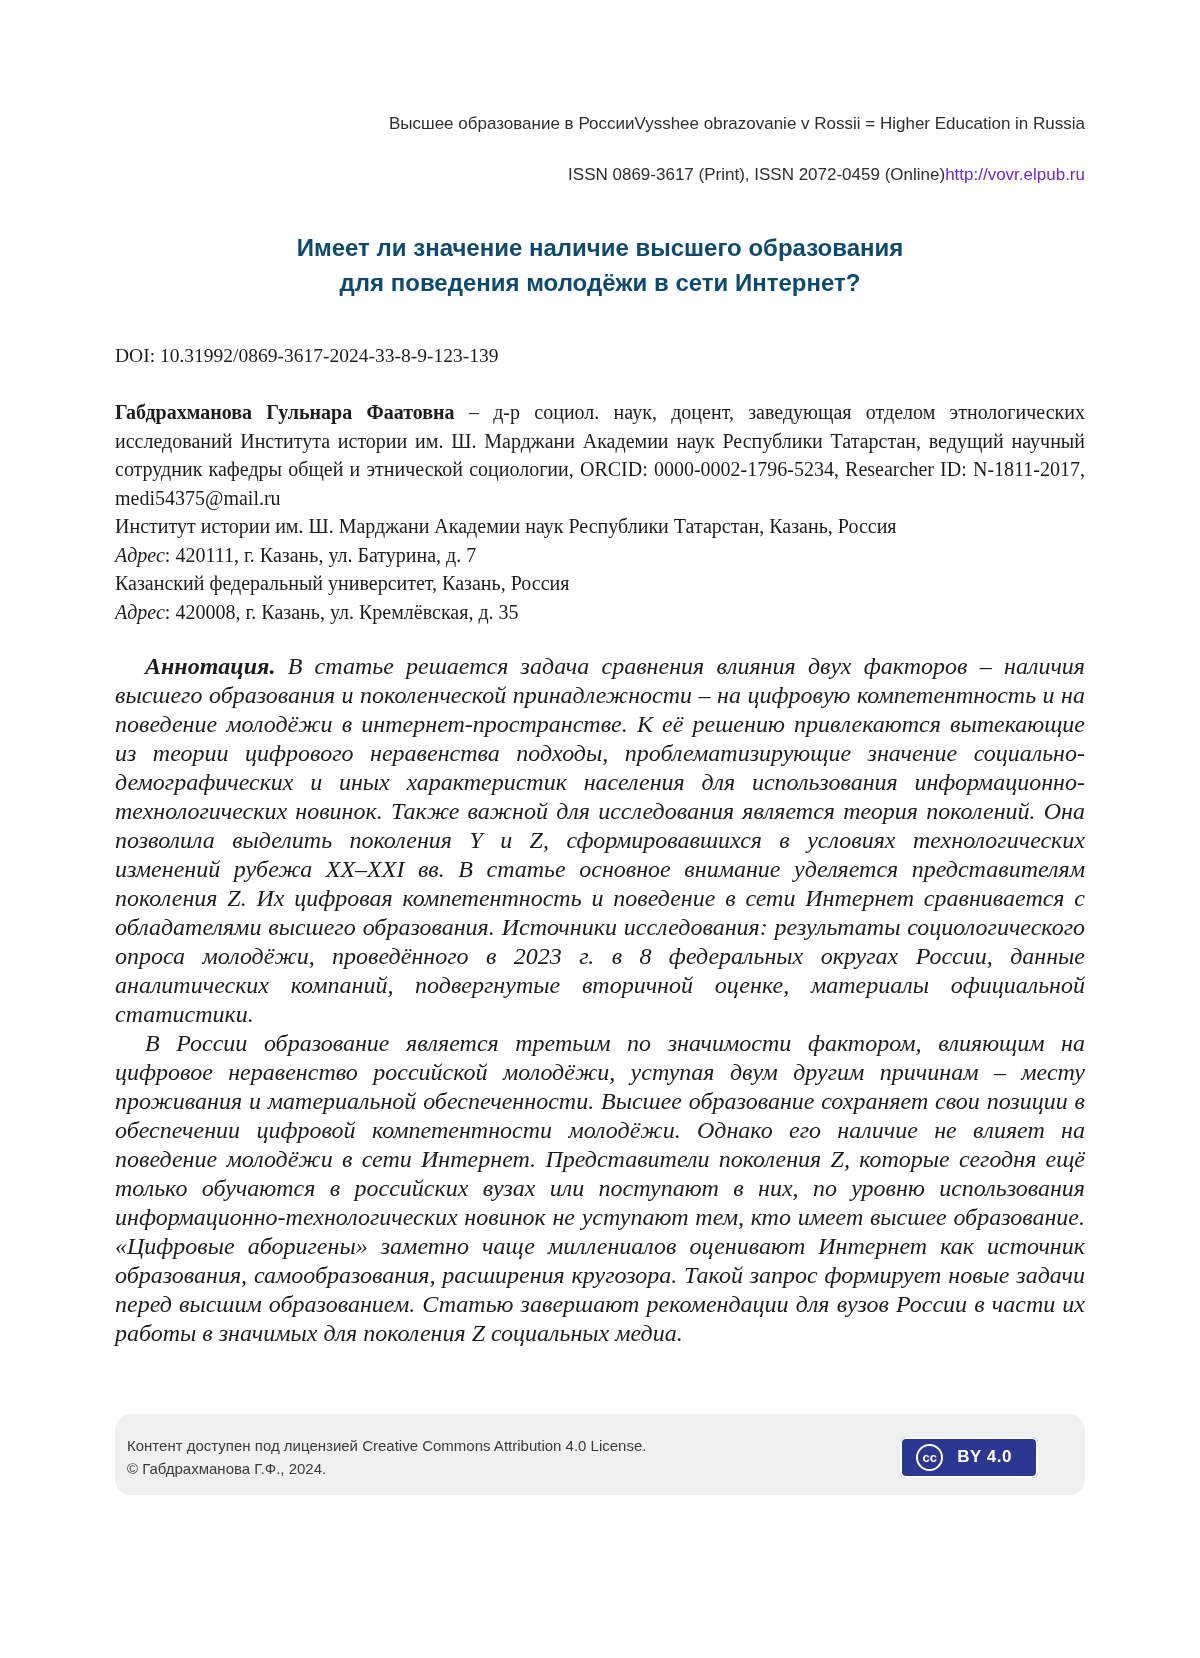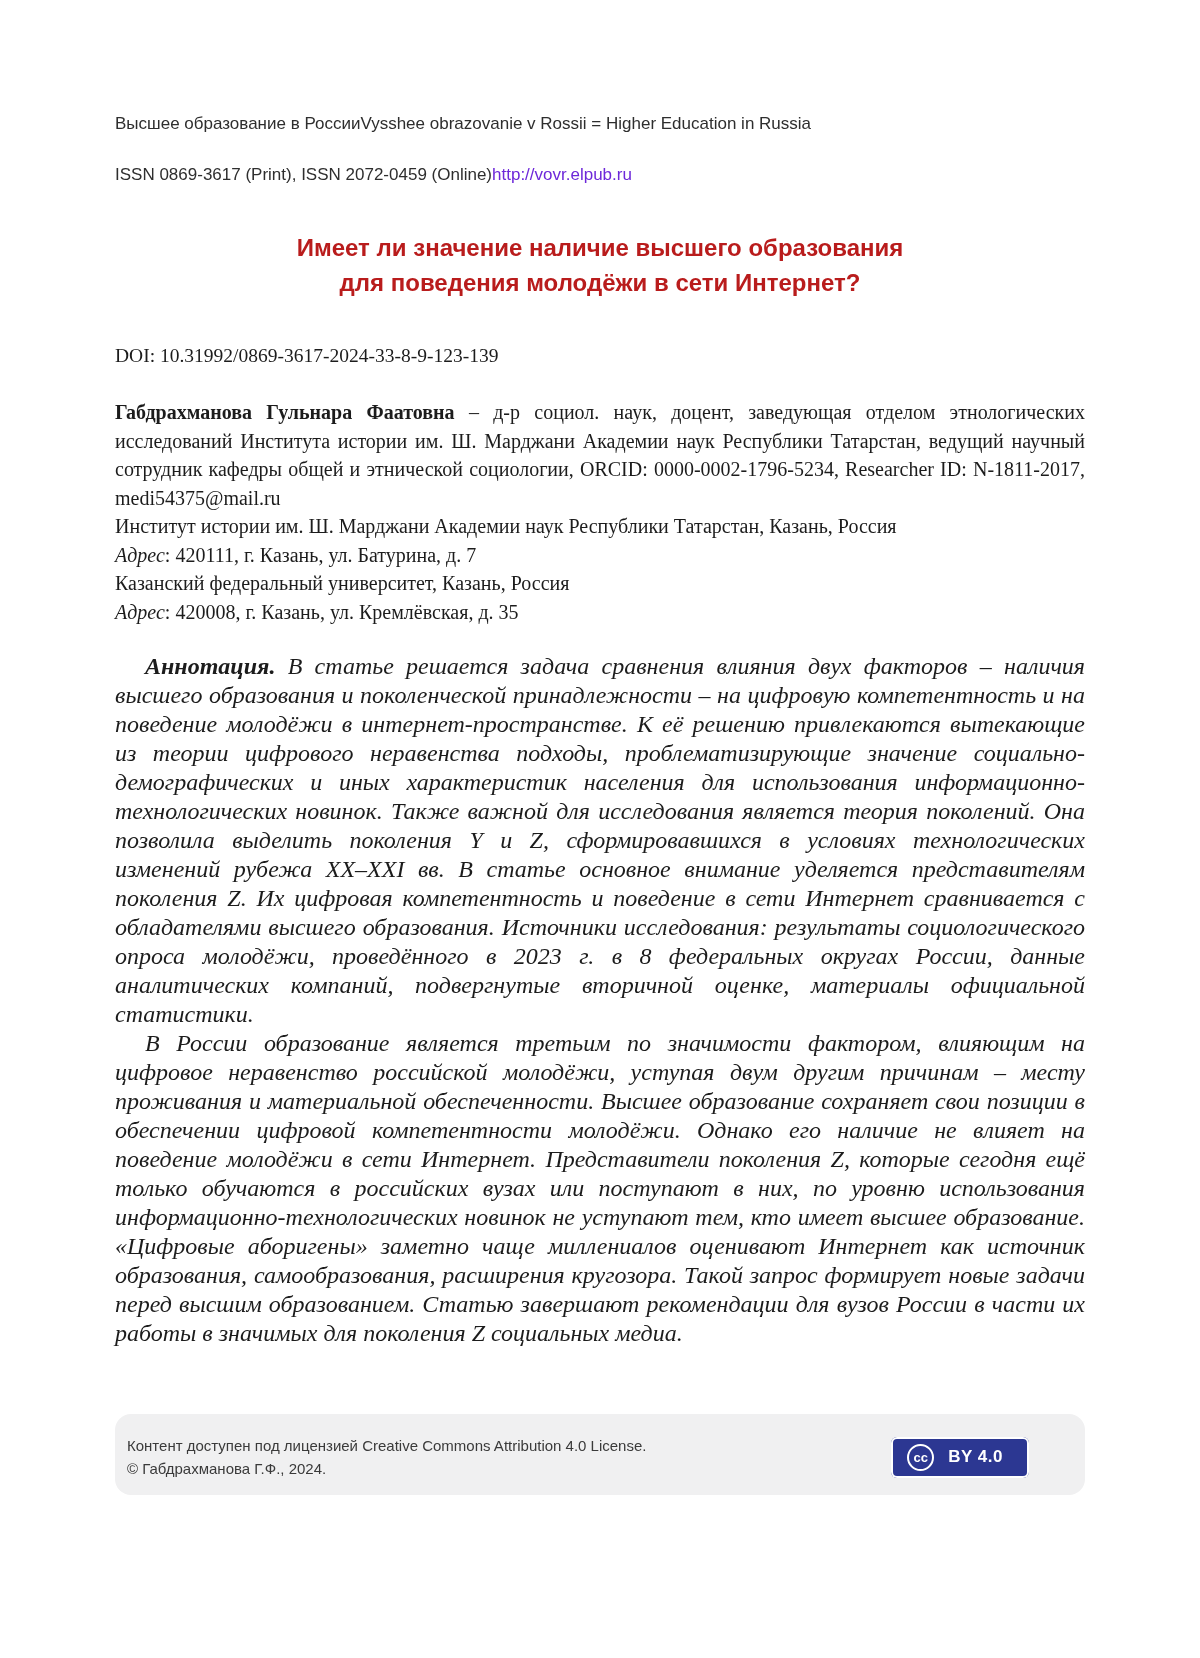--- a/index.html
+++ b/index.html
@@ -9,37 +9,37 @@
     height: 1658px;
     position: relative;
     font-family: "Liberation Serif", serif;
     color: #1c1c1c;
     overflow: hidden;
   }
   .page { padding: 114px 115px 0 115px; }
 
   .hdr-row {
     display: flex;
-    justify-content: flex-start;
+    justify-content: flex-end;
     align-items: baseline;
     font-family: "Liberation Sans", sans-serif;
     font-size: 17px;
     color: #2e2e2e;
   }
   .hdr-row.second { margin-top: 31px; }
   .hdr-url { color: #6d28d9; text-decoration: none; }
 
   h1.title {
     margin-top: 45px;
     text-align: center;
     font-family: "Liberation Sans", sans-serif;
     font-weight: 700;
     font-size: 24px;
     line-height: 35px;
-    color: #b91c1c;
+    color: #0c4a6e;
   }
   .title-line { display: block; }
 
   .meta {
     margin-top: 42px;
     font-size: 19.5px;
     line-height: 28px;
   }
 
   .author-block {
@@ -81,21 +81,21 @@
     align-items: center;
     gap: 14px;
     padding: 7px 26px 7px 16px;
     color: #ffffff;
     font-family: "Liberation Sans", sans-serif;
     font-weight: 700;
     font-size: 17px;
     letter-spacing: 0.5px;
     box-shadow: 0 0 0 2px #ffffff inset;
     cursor: pointer;
-    margin-right: 34px;
+    margin-right: 25px;
   }
   .cc-circle {
     width: 27px;
     height: 27px;
     border: 2.5px solid #ffffff;
     border-radius: 50%;
     display: flex;
     align-items: center;
     justify-content: center;
     font-size: 13px;

